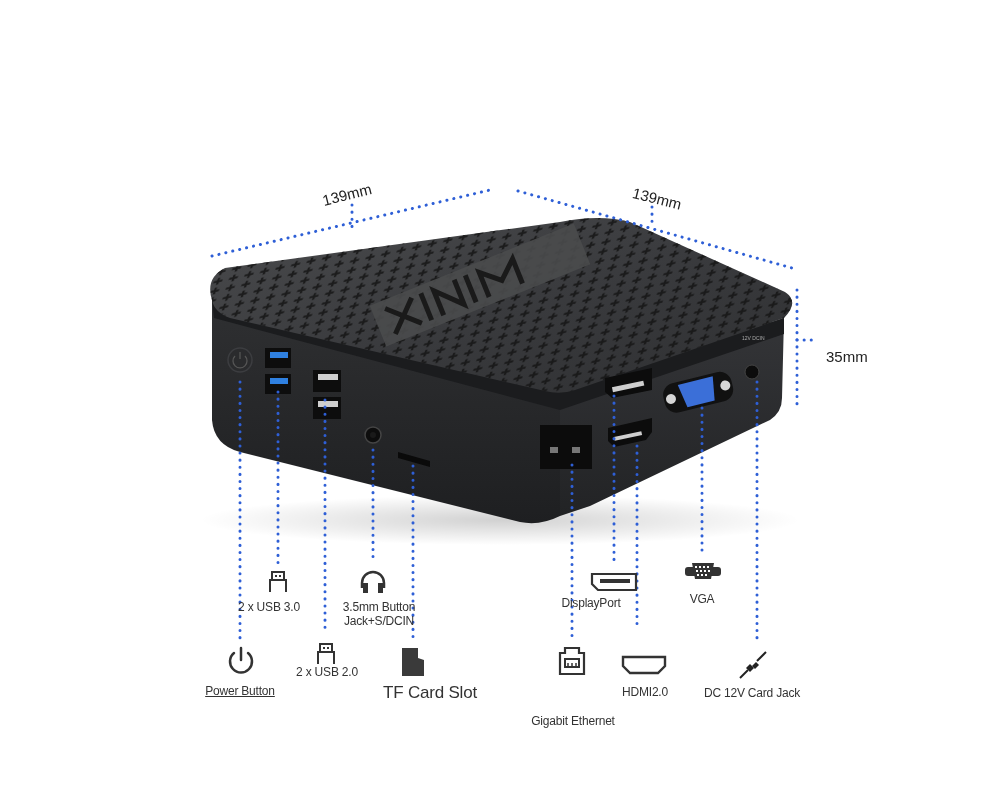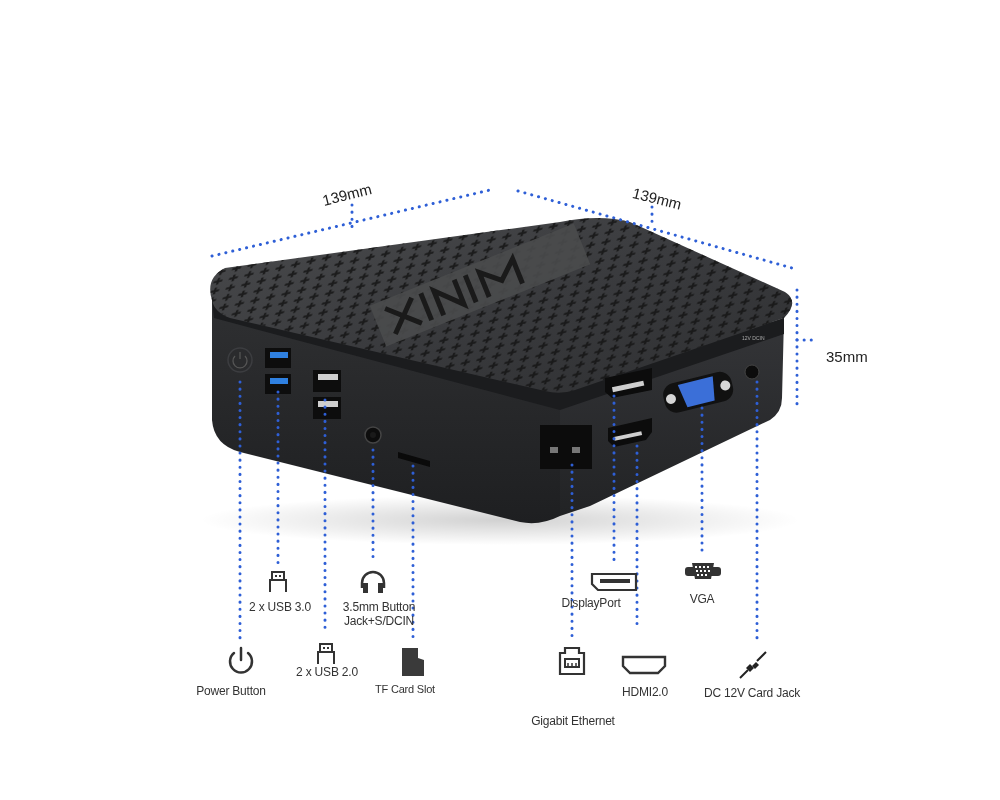--- a/index.html
+++ b/index.html
@@ -215,27 +215,27 @@
     </g>
   </svg>
 
   <svg class="icon" style="left:736px; top:648px;" width="34" height="34" viewBox="0 0 34 34">
     <line x1="4" y1="30" x2="12" y2="22" stroke="#222" stroke-width="2"></line>
     <path d="M10 20 L14 16 L18 20 L14 24 Z" fill="#222"></path>
     <path d="M16 18 L20 14 L23 17 L19 21 Z" fill="#222"></path>
     <line x1="21" y1="13" x2="30" y2="4" stroke="#222" stroke-width="2"></line>
   </svg>
 
-  <div class="label center" style="left:231px; top:684px;">Power Button</div>
-  <div class="label center" style="left:280px; top:600px;">2 x USB 3.0</div>
+  <div class="label center" style="left:240px; top:684px;text-decoration:underline;">Power Button</div>
+  <div class="label center" style="left:269px; top:600px;">2 x USB 3.0</div>
   <div class="label center" style="left:327px; top:665px;">2 x USB 2.0</div>
   <div class="label center" style="left:379px; top:600px; line-height:14px;">
     <div>3.5mm Button</div>
     <div>Jack+S/DCIN</div>
   </div>
-  <div class="label center" style="left:405px; top:683px; font-size:11px;">TF Card Slot</div>
+  <div class="label center" style="left:430px; top:683px; font-size:17px;">TF Card Slot</div>
   <div class="label center" style="left:573px; top:685px;margin-top:29px;">Gigabit Ethernet</div>
   <div class="label center" style="left:585px; top:596px;margin-left:6px;">DisplayPort</div>
   <div class="label center" style="left:645px; top:685px;">HDMI2.0</div>
   <div class="label center" style="left:702px; top:592px;">VGA</div>
   <div class="label center" style="left:752px; top:686px;">DC 12V Card Jack</div>
 
 </div>
 
 </body></html>

